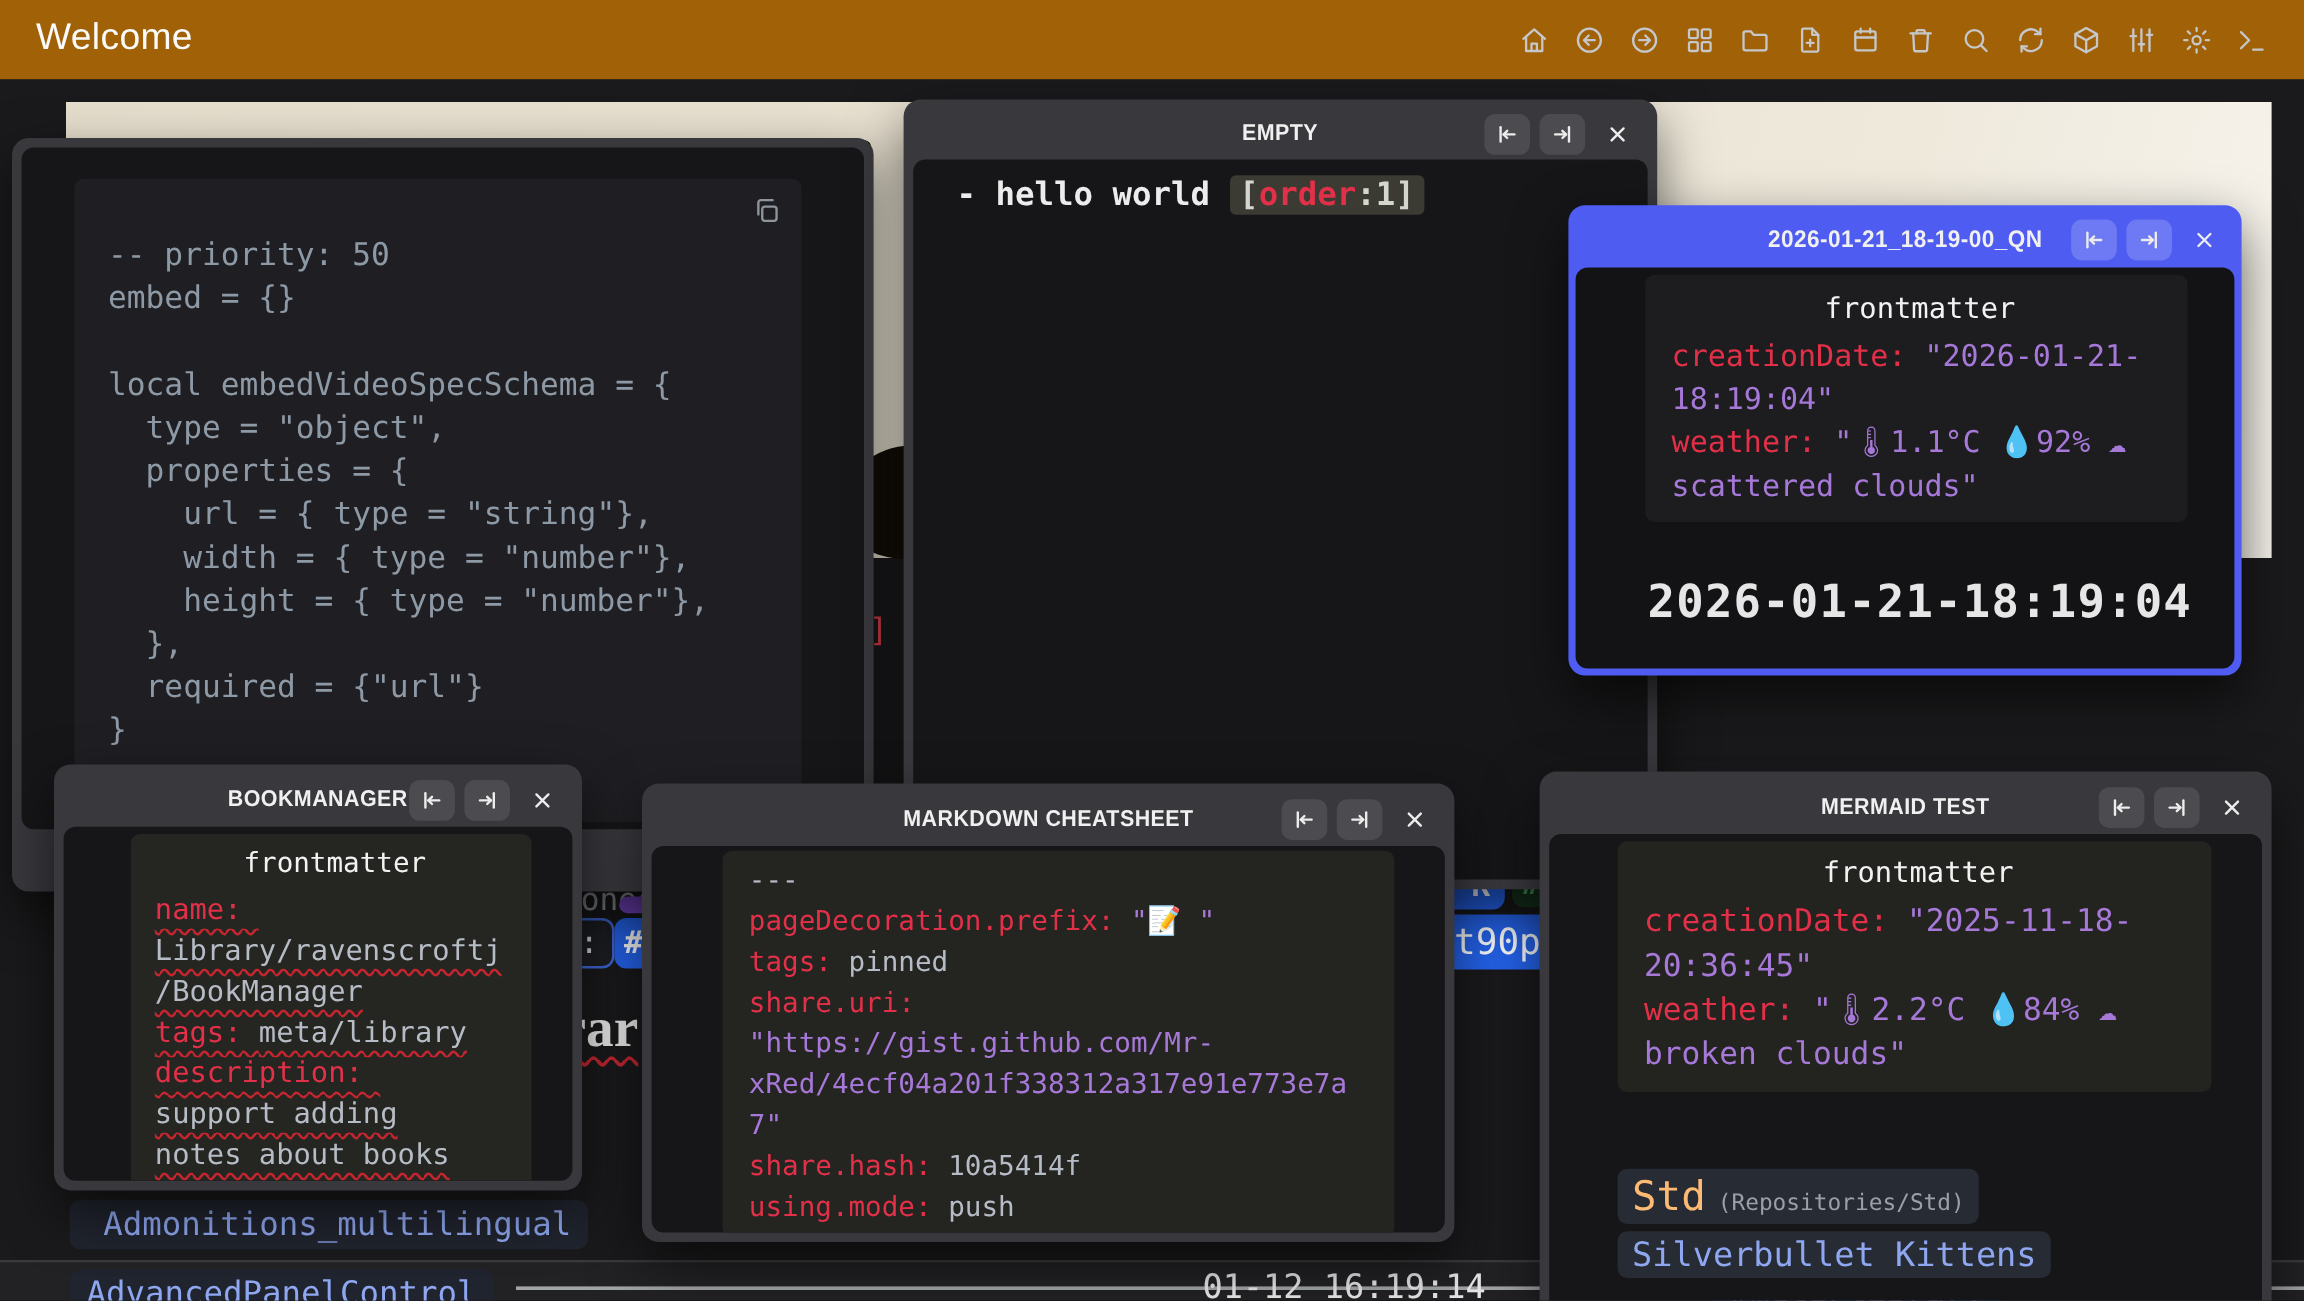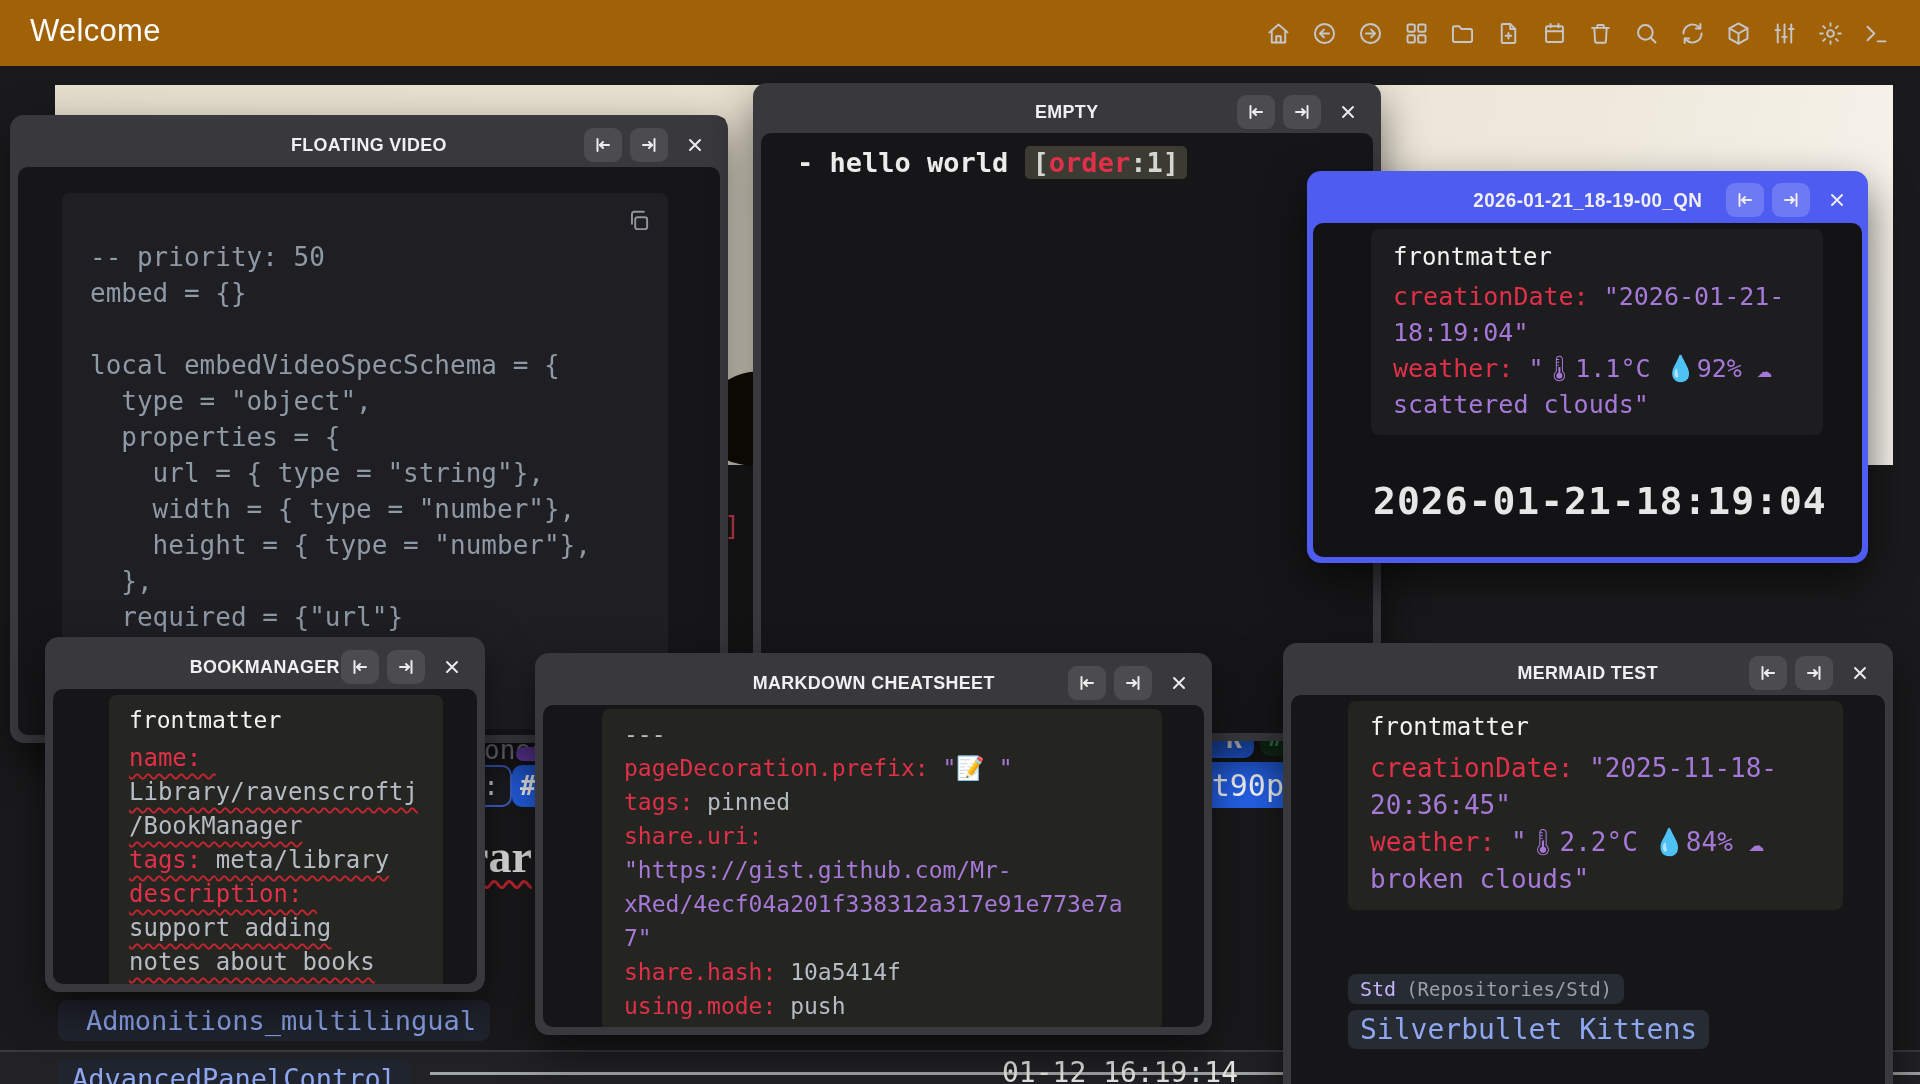--- a/index.html
+++ b/index.html
@@ -36,21 +36,21 @@
   .tb { position:relative; height:44px; display:flex; align-items:center; justify-content:center; cursor:grab; }
   .tb-title { color:#f0f0f0; font-weight:bold; font-size:19px; letter-spacing:.4px; transform:scaleX(.94); white-space:nowrap; }
   .tb-btns { position:absolute; right:6px; top:50%; transform:translateY(-50%); display:flex; gap:8px; align-items:center; }
   .tbb { width:38px; height:34px; border:none; border-radius:9px; background:rgba(255,255,255,.10);
     color:#ececec; cursor:pointer; display:flex; align-items:center; justify-content:center; }
   .tbb.tbb-x { background:transparent; }
   .tbb svg { width:20px; height:20px; stroke:currentColor; fill:none; stroke-width:2; stroke-linecap:round; stroke-linejoin:round; }
   .wc { background:#161618; border-radius:10px; overflow:hidden; height:calc(100% - 44px); position:relative; }
   .codeblock { position:relative; border-radius:8px; font-family:"DejaVu Sans Mono",monospace; }
   .cl { white-space:pre; }
-  .code-label { text-align:left; color:#f2f2f2; padding-bottom:4px; }
+  .code-label { text-align:center; color:#f2f2f2; padding-bottom:4px; }
   .t-plain { color:#aab1ba; } .t-key { color:#e13048; } .t-val { color:#a678d8; } .t-brk { color:#d4d6d0; }
   .sq { text-decoration-line:underline; text-decoration-style:wavy; text-decoration-color:#c5252f;
         text-decoration-thickness:1.5px; text-underline-offset:7px; }
   
   #w-fv { left:10px; top:115px; width:718px; height:628px; z-index:10; }
   #w-fv .codeblock { margin:26px 52px 0 44px; height:536px; padding:46px 20px 0 28px; background:#1f1f23;
     font-size:26px; line-height:36px; overflow:hidden; }
   #w-fv .t-plain { color:#8e99a6; }
   .copybtn { position:absolute; top:14px; right:16px; width:26px; height:26px; color:#8f959d; cursor:pointer; }
   .copybtn svg { width:100%; height:100%; stroke:currentColor; fill:none; stroke-width:1.8; stroke-linecap:round; stroke-linejoin:round; }
@@ -85,21 +85,21 @@
     font-size:23px; line-height:34px; }
   #w-md .t-plain { color:#b6bcc5; }
   
   #w-mm { left:1283px; top:643px; width:610px; height:460px; z-index:13; }
   #w-mm .codeblock { margin:6px 0 0 57px; width:495px; padding:8px 16px 12px 22px; background:#232320;
     font-size:26px; line-height:37px; }
   #w-mm .code-label { font-size:24px; }
   .mm-chip { display:inline-block; background:#272b33; border-radius:8px; padding:3px 12px; margin-left:57px;
     font-family:"DejaVu Sans Mono",monospace; cursor:pointer; white-space:nowrap; }
   #std-chip { margin-top:64px; }
-  #std-chip .lnk { font-size:20px; color:#c4b5fd; }
+  #std-chip .lnk { font-size:34px; color:#fdba74; }
   #std-chip .sfx { font-size:19px; color:#99a0a8; margin-left:10px; }
   #kittens-chip { margin-top:6px; }
   #kittens-chip .lnk { font-size:28px; color:#8ea7f0; }
   .chips-col { display:flex; flex-direction:column; align-items:flex-start; }
 </style>
 </head>
 <body>
 
 <div id="stage">
 
@@ -218,44 +218,20 @@
       <span class="tbi">
           <svg viewBox="0 0 24 24">
             <path d="M4 6l6 6-6 6"></path>
             <path d="M13 19h7"></path>
           </svg>
         </span>
     </div>
   </div>
 
   <section class="win" id="w-fv">
-    <header class="tb">
-      <span class="tb-title">FLOATING VIDEO</span>
-      <span class="tb-btns">
-  <button class="tbb">
-            <svg viewBox="0 0 20 20">
-              <path d="M4.5 4v12"></path>
-              <path d="M16 10H7"></path>
-              <path d="M10 7l-3 3 3 3"></path>
-            </svg>
-          </button>
-  <button class="tbb">
-            <svg viewBox="0 0 20 20">
-              <path d="M15.5 4v12"></path>
-              <path d="M4 10h9"></path>
-              <path d="M10 7l3 3-3 3"></path>
-            </svg>
-          </button>
-  <button class="tbb tbb-x">
-            <svg viewBox="0 0 20 20">
-              <path d="M5 5l10 10M15 5 5 15"></path>
-            </svg>
-          </button>
-</span>
-    </header>
     <div class="wc">
       <div class="codeblock">
         <span class="copybtn"><svg viewBox="0 0 24 24">
               <rect x="8.5" y="8.5" width="11" height="11" rx="2"></rect>
               <path d="M5.5 14.5v-9a2 2 0 0 1 2-2h9"></path>
             </svg></span>
       <div class="cl"><span class="t-plain">-- priority: 50</span></div>
           <div class="cl"><span class="t-plain">embed = {}</span></div>
           <div class="cl">&nbsp;</div>
           <div class="cl"><span class="t-plain">local embedVideoSpecSchema = {</span></div>

